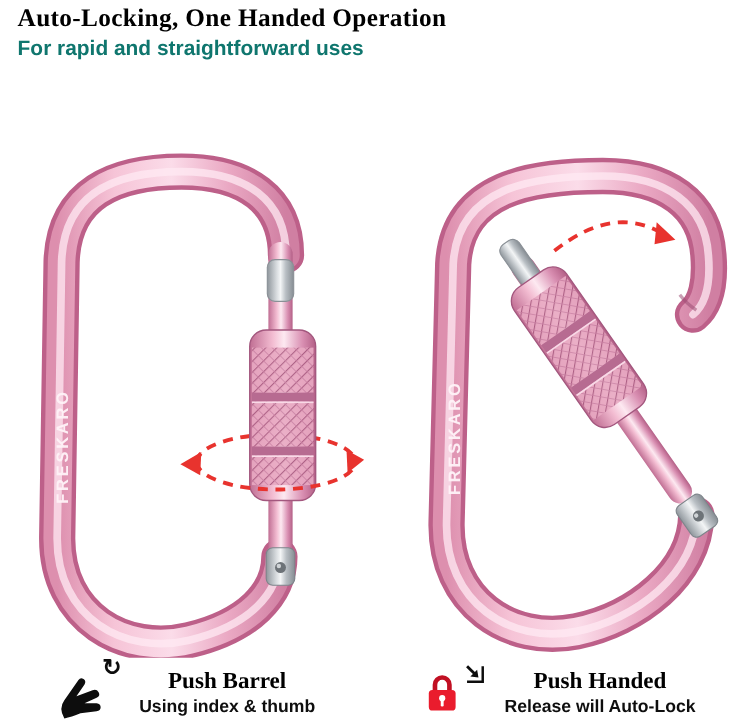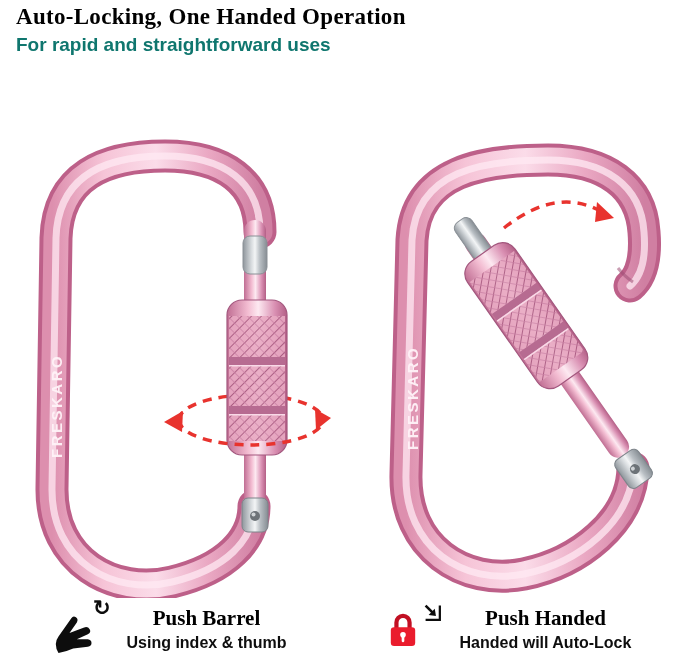--- a/index.html
+++ b/index.html
@@ -192,18 +192,18 @@
           <rect x="14.6" y="26.5" width="2.8" height="6.5" rx="1.2" fill="#fff"></rect>
         </svg>
         <svg class="push-svg" width="19" height="19" viewBox="0 0 22 22">
           <path d="M3 3 L11.5 11.5" stroke="#0d0d0d" stroke-width="3" fill="none"></path>
           <polygon points="15,15 6.5,13.8 13.6,6.7" fill="#0d0d0d"></polygon>
           <path d="M3 19.5 H19.5 V3" fill="none" stroke="#0d0d0d" stroke-width="2.6"></path>
         </svg>
       </div>
       <div class="texts">
         <div class="cap-title">Push Handed</div>
-        <div class="cap-sub">Handed will Auto-Lock</div>
+        <div class="cap-sub">Release will Auto-Lock</div>
       </div>
     </div>
 
   </div>
 </div>
 
 </body></html>

